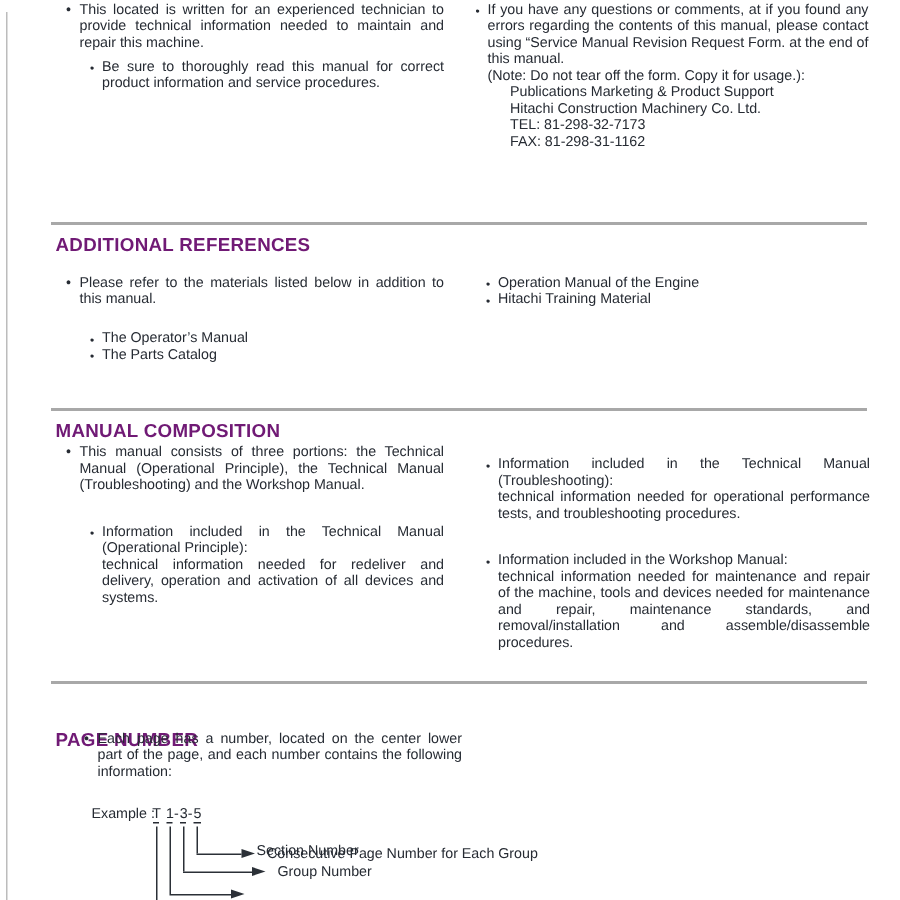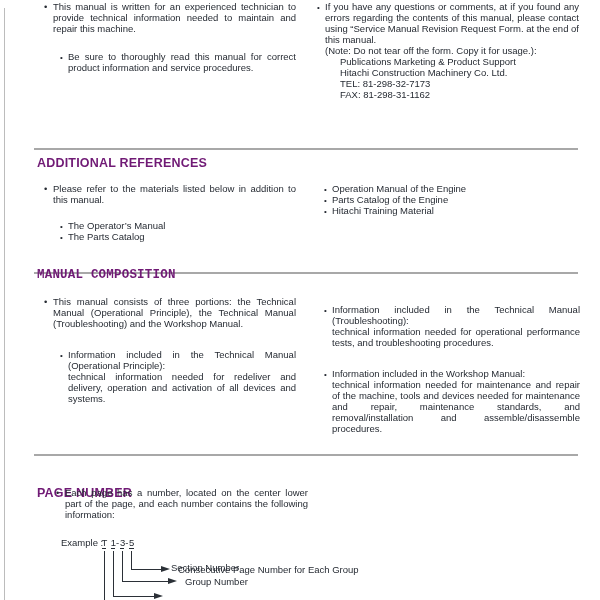--- a/index.html
+++ b/index.html
@@ -17,21 +17,21 @@
   .col { position:absolute; }
   .li { position:relative; padding-left:9px; }
   .li::before { content:"\2022"; position:absolute; left:0; top:0; }
   .li.sub::before { font-size:8px; top:1px; left:1px; }
   .rule { position:absolute; left:34px; width:544px; height:2px; background:#a8a8a8; }
   .heading {
     position:absolute; left:37px; font-weight:bold; font-size:12.5px;
     letter-spacing:0.2px; color:#701a75;
   }
   .indented { padding-left:15px; }
-  .gap17 { margin-top:17px; }
+  .gap17 { margin-top:5px; }
   .gap15 { margin-top:15px; }
   .gap20 { margin-top:20px; }
   .subblock { margin-left:15px; }
   .example-label { position:absolute; left:61px; top:537px; font-size:9.5px; line-height:12px; }
   .example-code { position:absolute; left:101.5px; top:537px; display:flex; height:12px; font-size:9.5px; line-height:12px; }
   .example-code .cell { width:4.6px; text-align:center; }
   .example-code .cell.u { border-bottom:1px solid #262b33; }
   .vline { position:absolute; width:1px; background:#2b3037; }
   .hline { position:absolute; height:1px; background:#2b3037; }
   .arrow {
@@ -41,21 +41,21 @@
     border-bottom:3.5px solid transparent;
   }
   .callout { position:absolute; font-size:9.5px; line-height:11px; white-space:nowrap; }
 </style>
 </head>
 <body>
 
 <div class="page-edge"></div>
 
 <div class="col txt" style="left:44px; top:1px; width:252px;">
-  <div class="li just">This manual is written for an experienced technician to provide technical information needed to maintain and repair this machine.</div>
+  <div class="li just">This located is written for an experienced technician to provide technical information needed to maintain and repair this machine.</div>
   <div class="subblock gap17">
     <div class="li sub just">Be sure to thoroughly read this manual for correct product information and service procedures.</div>
   </div>
 </div>
 
 <div class="col txt" style="left:316px; top:1px; width:263px;">
   <div class="li sub">
     <div class="just">If you have any questions or comments, at if you found any errors regarding the contents of this manual, please contact using “Service Manual Revision Request Form. at the end of this manual.</div>
     <div>(Note: Do not tear off the form. Copy it for usage.):</div>
     <div class="indented">Publications Marketing &amp; Product Support</div>
@@ -71,26 +71,25 @@
 <div class="col txt" style="left:44px; top:183px; width:252px;">
   <div class="li just">Please refer to the materials listed below in addition to this manual.</div>
   <div class="subblock gap15">
     <div class="li sub">The Operator’s Manual</div>
     <div class="li sub">The Parts Catalog</div>
   </div>
 </div>
 
 <div class="col txt" style="left:323px; top:183px; width:257px;">
   <div class="li sub">Operation Manual of the Engine</div>
-  <div class="li sub">Parts Catalog of the Engine</div>
   <div class="li sub">Hitachi Training Material</div>
 </div>
 
 <div class="rule" style="top:272px;"></div>
-<div class="heading" style="top:268px;font-family:Liberation Mono, monospace;">MANUAL COMPOSITION</div>
+<div class="heading" style="top:280px;">MANUAL COMPOSITION</div>
 
 <div class="col txt" style="left:44px; top:296px; width:252px;">
   <div class="li just">This manual consists of three portions: the Technical Manual (Operational Principle), the Technical Manual (Troubleshooting) and the Workshop Manual.</div>
   <div class="subblock gap20">
     <div class="li sub">
       <div class="just">Information included in the Technical Manual (Operational Principle):</div>
       <div class="just">technical information needed for redeliver and delivery, operation and activation of all devices and systems.</div>
     </div>
   </div>
 </div>

